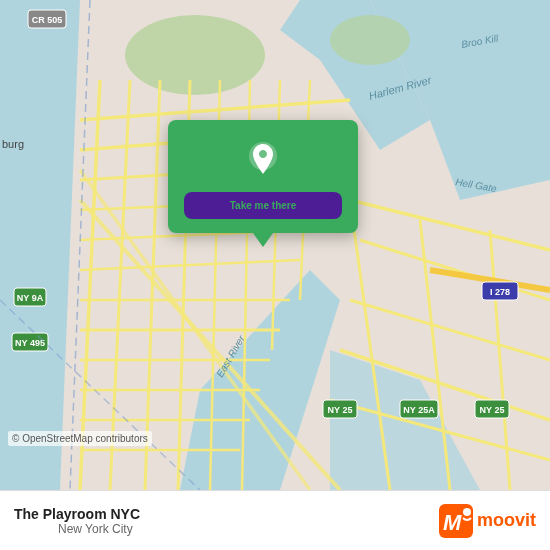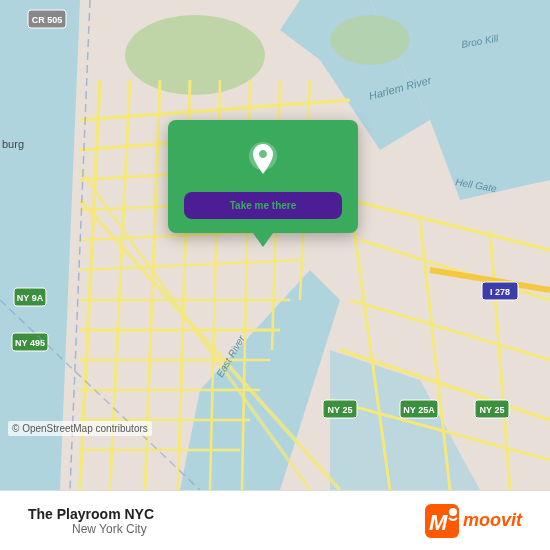--- a/index.html
+++ b/index.html
@@ -76,21 +76,21 @@
 
     
     #bottom-bar {
       width: 550px;
       height: 60px;
       background: white;
       border-top: 1px solid #ddd;
       display: flex;
       align-items: center;
       justify-content: space-between;
-      padding: 0 28px;
+      padding: 0 14px;
     }
 
     #location-info {
       display: flex;
       flex-direction: column;
     }
 
     #location-name {
       font-size: 14px;
       font-weight: 600;
@@ -107,26 +107,25 @@
     #moovit-logo {
       display: flex;
       align-items: center;
       gap: 4px;
     }
 
     .moovit-text {
       font-size: 18px;
       font-weight: 700;
       color: #ff5a00;
-      font-style: italic;
     }
 
     #copyright {
       position: absolute;
-      bottom: 54px;
+      bottom: 44px;
       left: 8px;
       font-size: 10px;
       color: #555;
       background: rgba(255,255,255,0.7);
       padding: 2px 4px;
       border-radius: 2px;
       z-index: 5;
     }
   </style>
 </head>

